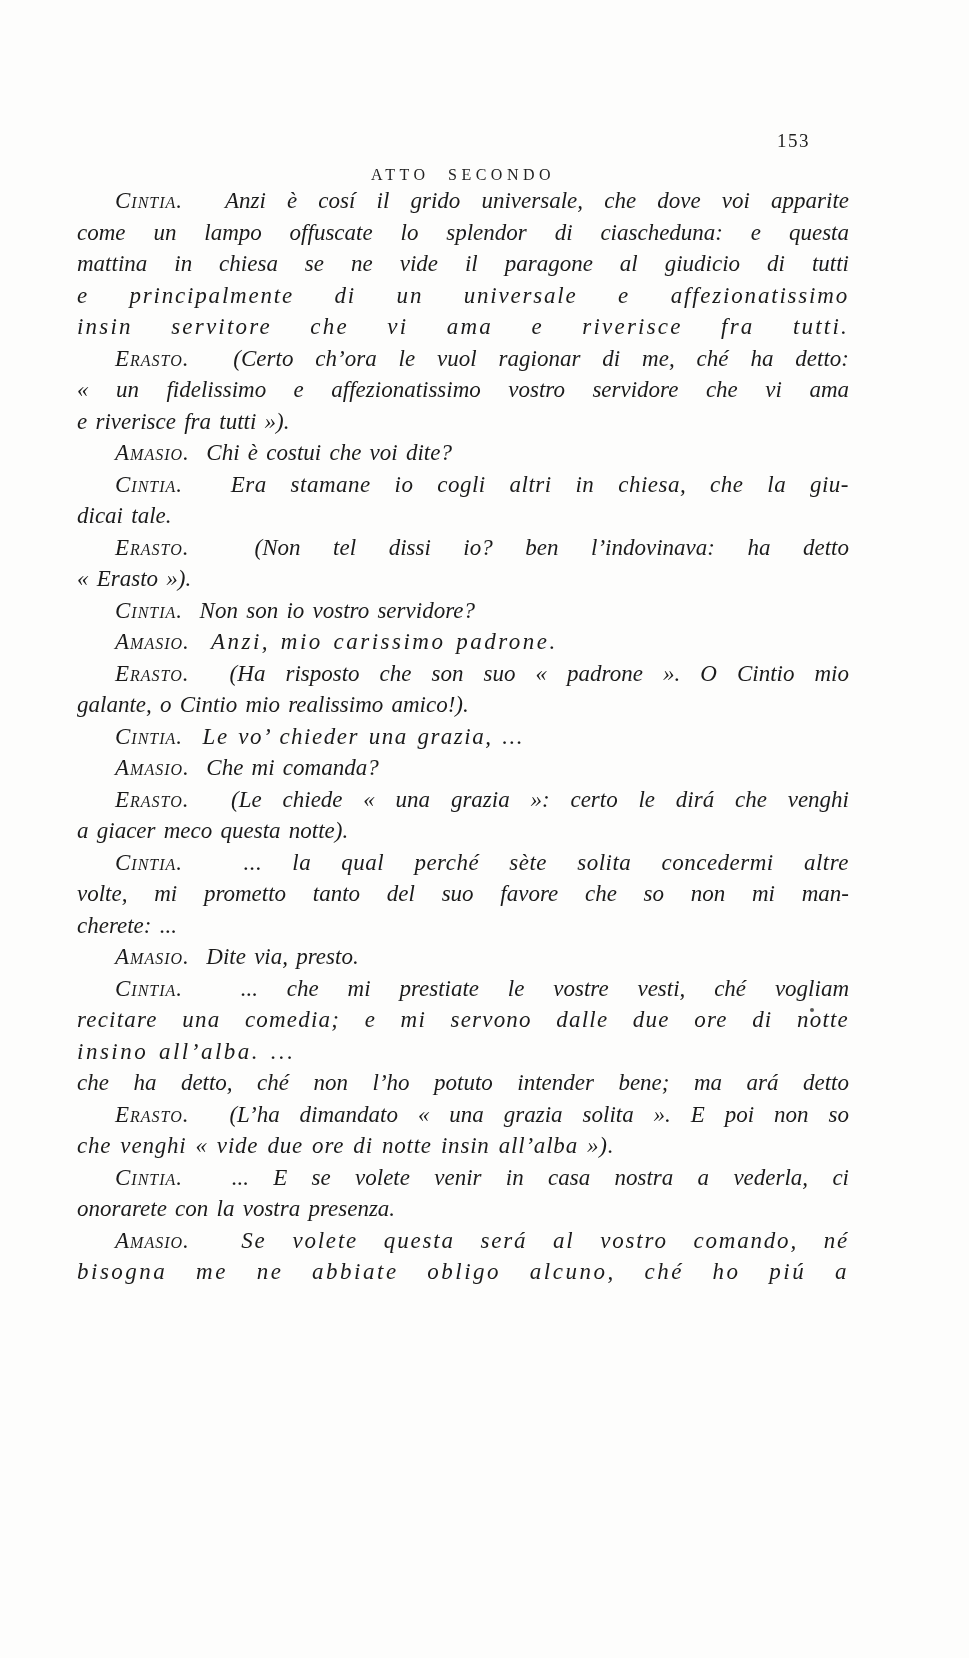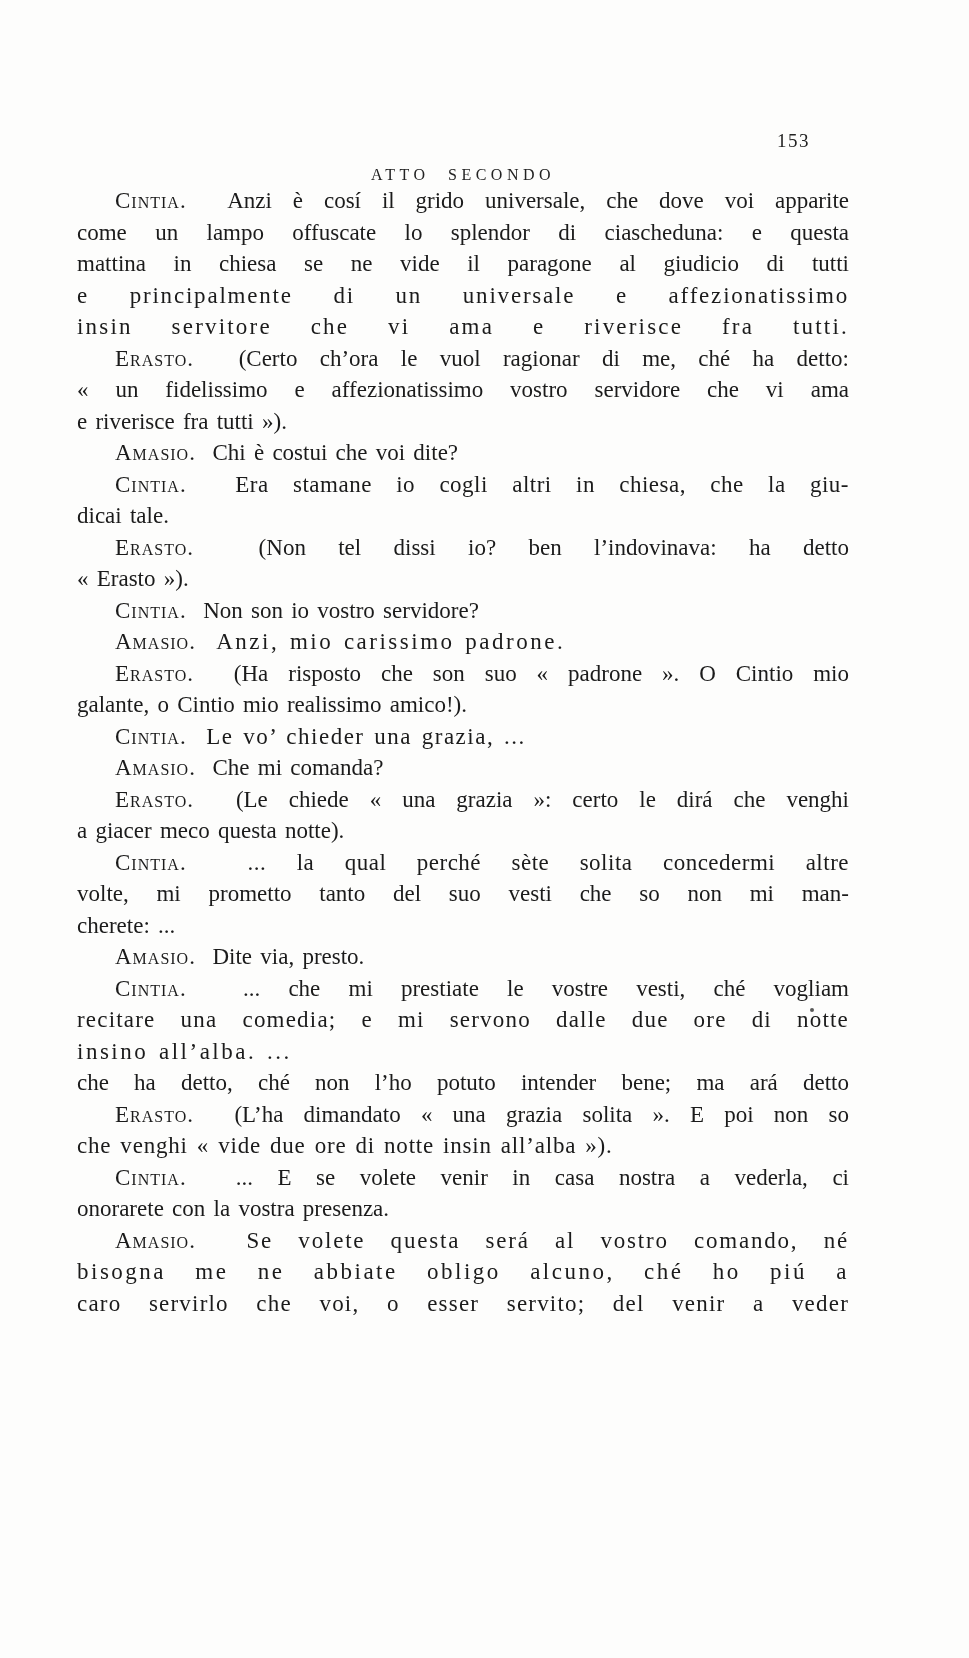--- a/index.html
+++ b/index.html
@@ -51,20 +51,21 @@
     width: 772px;
     font-size: 23px;
     line-height: 31.5px;
     word-spacing: 2.5px;
   }
   .line {
     height: 31.5px;
     overflow: hidden;
     text-align: left;
     white-space: normal;
+    font-style: italic;
   }
   .line.just {
     text-align: justify;
     text-align-last: justify;
   }
   .line.ind {
     text-indent: 38px;
   }
   .sp {
     font-variant: small-caps;
@@ -108,31 +109,30 @@
       <div class="line">« Erasto »).</div>
       <div class="line ind"><span class="sp">Cintia.</span>&nbsp; Non son io vostro servidore?</div>
       <div class="line ind" style="letter-spacing: 2.5px;"><span class="sp">Amasio.</span>&nbsp; Anzi, mio carissimo padrone.</div>
       <div class="line just ind"><span class="sp">Erasto.</span>&nbsp; (Ha risposto che son suo « padrone ». O Cintio mio</div>
       <div class="line">galante, o Cintio mio realissimo amico!).</div>
       <div class="line ind" style="letter-spacing: 1.5px;"><span class="sp">Cintia.</span>&nbsp; Le vo’ chieder una grazia, ...</div>
       <div class="line ind"><span class="sp">Amasio.</span>&nbsp; Che mi comanda?</div>
       <div class="line just ind"><span class="sp">Erasto.</span>&nbsp; (Le chiede « una grazia »: certo le dirá che venghi</div>
       <div class="line">a giacer meco questa notte).</div>
       <div class="line just ind" style="letter-spacing: 0.5px;"><span class="sp">Cintia.</span>&nbsp; ... la qual perché sète solita concedermi altre</div>
-      <div class="line just">volte, mi prometto tanto del suo vesti che so non mi man-</div>
+      <div class="line just">volte, mi prometto tanto del suo favore che so non mi man-</div>
       <div class="line">cherete: ...</div>
       <div class="line ind"><span class="sp">Amasio.</span>&nbsp; Dite via, presto.</div>
       <div class="line just ind"><span class="sp">Cintia.</span>&nbsp; ... che mi prestiate le vostre vesti, ché vogliam</div>
       <div class="line just" style="letter-spacing: 1.2px;">recitare una comedia; e mi servono dalle due ore di notte</div>
       <div class="line" style="letter-spacing: 2.5px;">insino all’alba. ...</div>
       <div class="line just">che ha detto, ché non l’ho potuto intender bene; ma ará detto</div>
       <div class="line just ind"><span class="sp">Erasto.</span>&nbsp; (L’ha dimandato « una grazia solita ». E poi non so</div>
       <div class="line" style="letter-spacing: 0.8px;">che venghi « vide due ore di notte insin all’alba »).</div>
       <div class="line just ind"><span class="sp">Cintia.</span>&nbsp; ... E se volete venir in casa nostra a vederla, ci</div>
       <div class="line">onorarete con la vostra presenza.</div>
       <div class="line just ind" style="letter-spacing: 1.8px;"><span class="sp">Amasio.</span>&nbsp; Se volete questa será al vostro comando, né</div>
       <div class="line just" style="letter-spacing: 2.5px;">bisogna me ne abbiate obligo alcuno, ché ho piú a</div>
-      <div class="line just" style="letter-spacing: 1.2px;">caro servirlo che voi, o esser servito; del venir a veder</div>
     </div>
 
   <div class="speck"></div>
 
 </div>
 
 </body></html>

